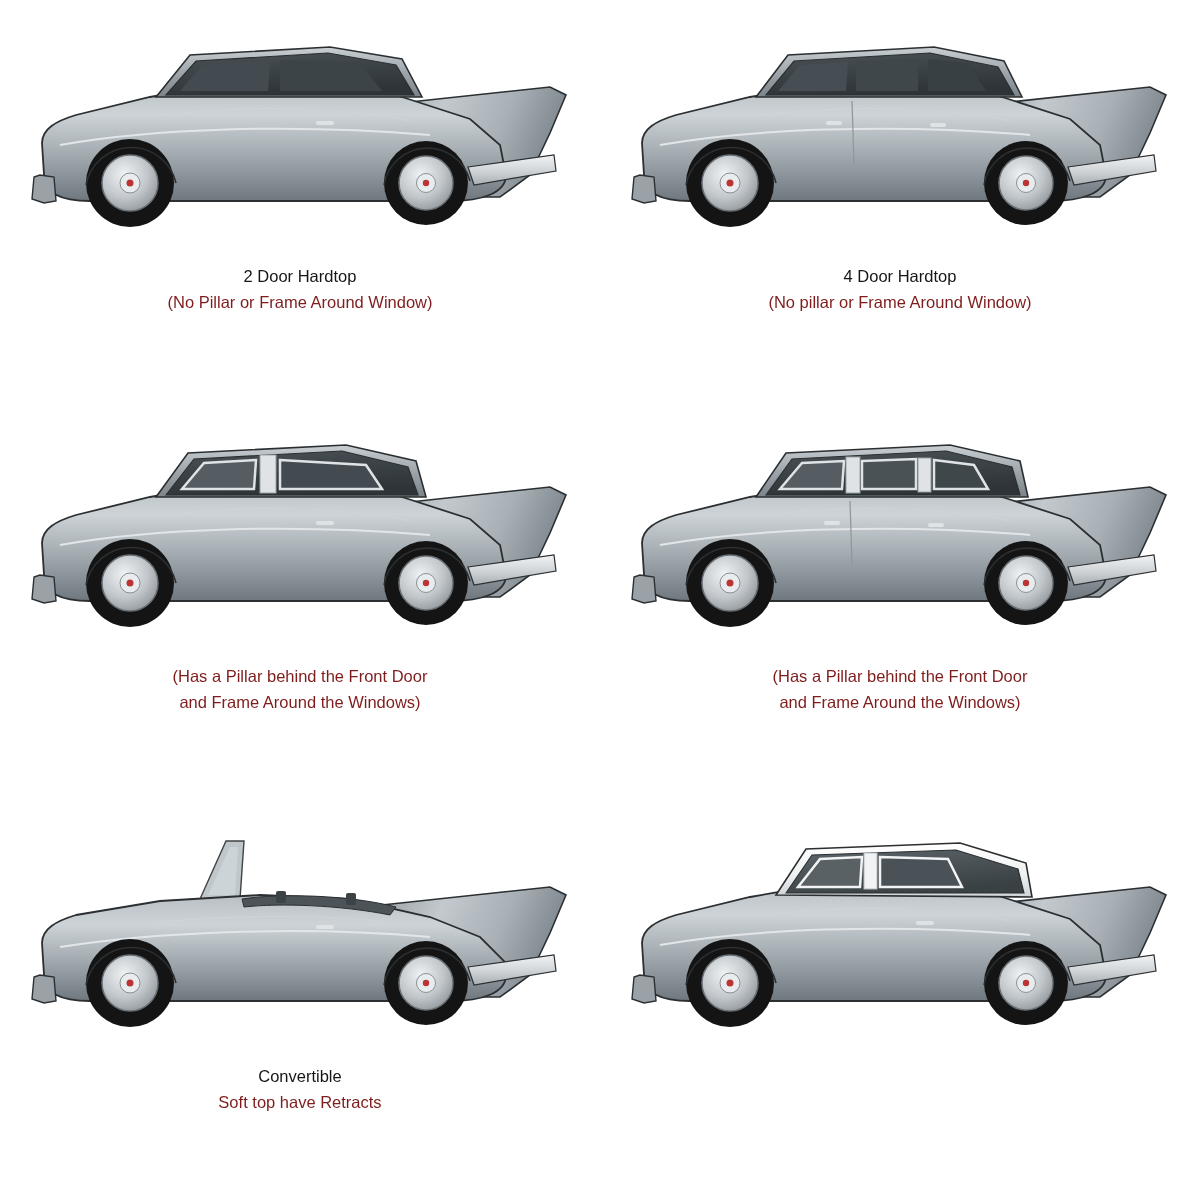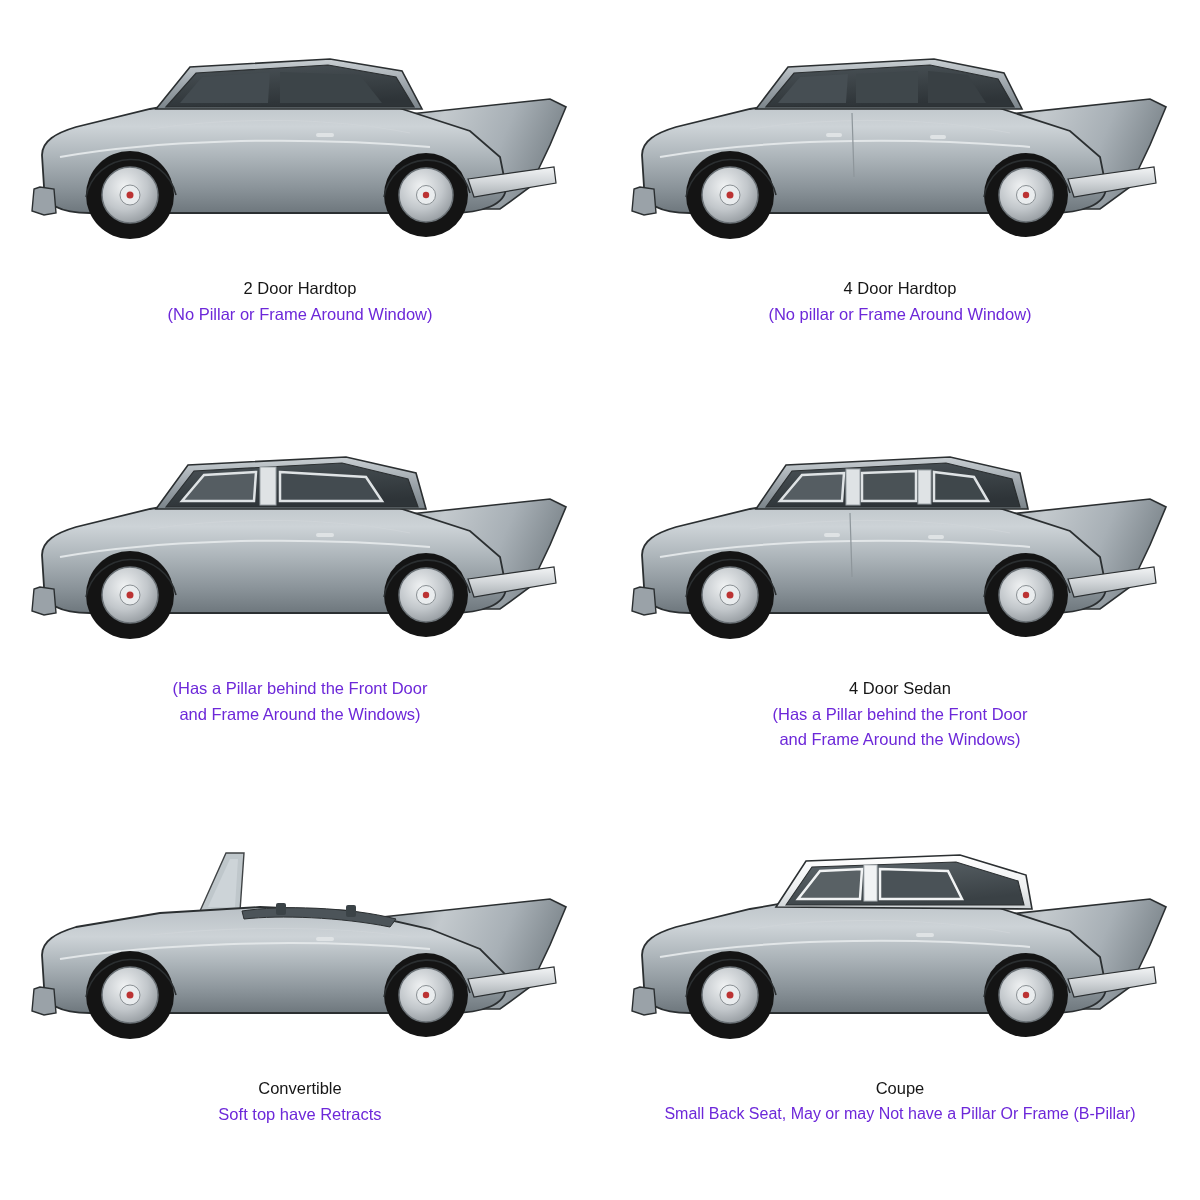--- a/index.html
+++ b/index.html
@@ -20,21 +20,21 @@
     display: grid;
     grid-template-columns: 600px 600px;
     grid-template-rows: 400px 400px 400px;
   }
   .cell {
     position: relative;
     display: flex;
     flex-direction: column;
     align-items: center;
     justify-content: flex-start;
-    padding-top: 22px;
+    padding-top: 10px;
     box-sizing: border-box;
   }
   .car-wrap {
     width: 560px;
     height: 250px;
     display: flex;
     align-items: center;
     justify-content: center;
   }
   .car-svg {
@@ -44,21 +44,21 @@
     text-align: center;
     line-height: 1.55;
     margin-top: 4px;
   }
   .cap-title {
     font-size: 16.5px;
     color: #161616;
   }
   .cap-sub {
     font-size: 16.5px;
-    color: #6d28d9;
+    color: #7f1d1d;
   }
   .cap-sub.small {
     font-size: 16px;
   }
 </style>
 </head>
 <body>
 
 <svg width="0" height="0" style="position:absolute" aria-hidden="true">
   <defs>
@@ -265,21 +265,20 @@
           <circle cx="396" cy="158" r="42" fill="#141414"></circle>
           <circle cx="396" cy="158" r="27" fill="url(#wheelGrad)" stroke="#6c7378" stroke-width="1.5"></circle>
           <circle cx="396" cy="158" r="9.5" fill="#e9ecee" stroke="#8a9094" stroke-width="1"></circle>
           <circle cx="396" cy="158" r="3.2" fill="#b33"></circle>
         </g>
         <path d="M56 160 A46 46 0 0 1 146 158" fill="none" stroke="#2b2f31" stroke-width="1.6"></path>
         <path d="M354 160 A44 44 0 0 1 440 156" fill="none" stroke="#2b2f31" stroke-width="1.6"></path>
       </svg>
     </div>
     <div class="caption">
-      <div class="cap-title">4 Door Sedan</div>
       <div class="cap-sub">(Has a Pillar behind the Front Door</div>
       <div class="cap-sub">and Frame Around the Windows)</div>
     </div>
   </div>
 
   <div class="cell">
     <div class="car-wrap">
       <svg class="car-svg" width="540" height="220" viewBox="0 0 540 220">
         <path d="M352 80 L520 62 L536 70 L520 108 L500 150 L470 172 L360 172 Z" fill="url(#bodyGrad2)" stroke="#2b2f31" stroke-width="1.6"></path>
 
@@ -342,19 +341,15 @@
         <g>
           <circle cx="396" cy="158" r="42" fill="#141414"></circle>
           <circle cx="396" cy="158" r="27" fill="url(#wheelGrad)" stroke="#6c7378" stroke-width="1.5"></circle>
           <circle cx="396" cy="158" r="9.5" fill="#e9ecee" stroke="#8a9094" stroke-width="1"></circle>
           <circle cx="396" cy="158" r="3.2" fill="#b33"></circle>
         </g>
         <path d="M56 160 A46 46 0 0 1 146 158" fill="none" stroke="#2b2f31" stroke-width="1.6"></path>
         <path d="M354 160 A44 44 0 0 1 440 156" fill="none" stroke="#2b2f31" stroke-width="1.6"></path>
       </svg>
     </div>
-    <div class="caption">
-      <div class="cap-title">Coupe</div>
-      <div class="cap-sub small">Small Back Seat, May or may Not have a Pillar Or Frame (B-Pillar)</div>
-    </div>
   </div>
 
 </div>
 
 </body></html>

